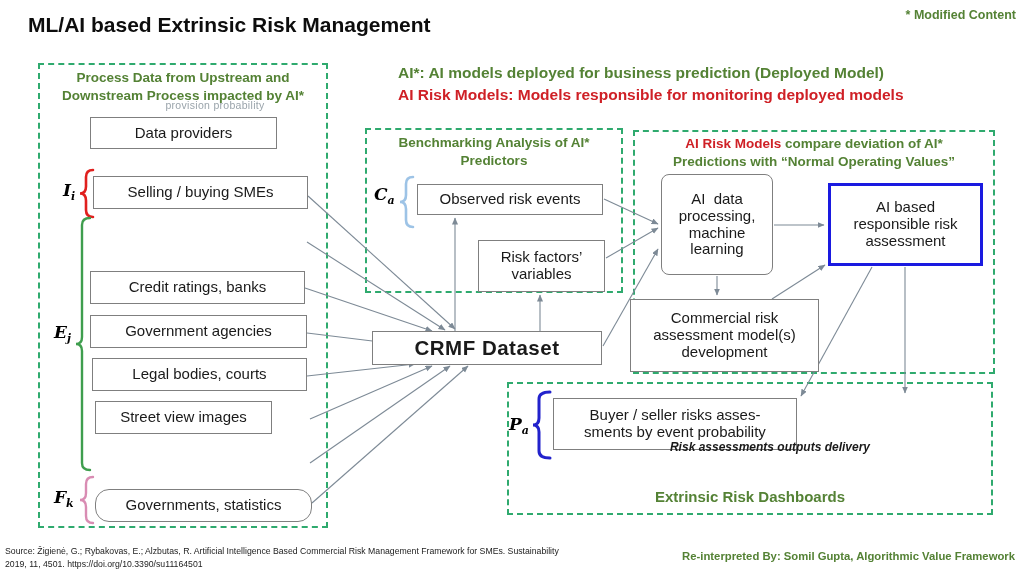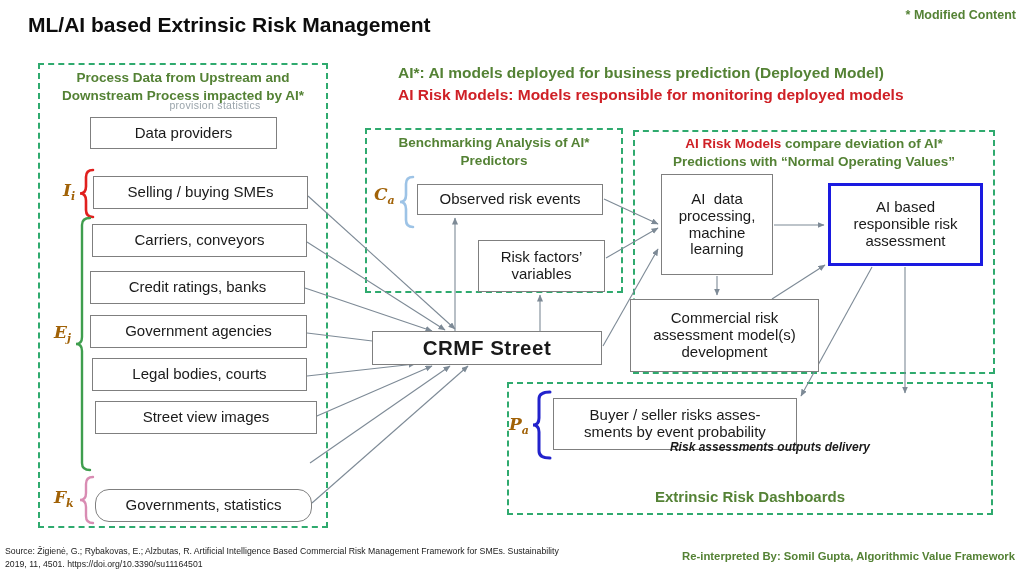--- a/index.html
+++ b/index.html
@@ -10,21 +10,21 @@
   .panel-title{position:relative;margin-top:4px;text-align:center;color:var(--green_text);font-weight:bold;font-size:13.5px;line-height:1.3;z-index:4;}
 
   
   #conn{position:absolute;left:0;top:0;z-index:2;}
 
   
   .box{position:absolute;background:#fff;border:1.6px solid var(--box_border);display:flex;align-items:center;justify-content:center;text-align:center;font-size:15px;color:#1a1a1a;line-height:1.13;white-space:pre-wrap;z-index:3;box-sizing:border-box;}
   .box.blue{border:3.6px solid var(--blue_highlight);}
   .box.crmf{font-weight:bold;font-size:20.5px;border-width:1.8px;letter-spacing:.5px;}
 
-  .glabel{position:absolute;z-index:4;font-family:"DejaVu Serif",serif;font-style:italic;font-weight:bold;font-size:17px;color:#a16207;}
+  .glabel{position:absolute;z-index:4;font-family:"DejaVu Serif",serif;font-style:italic;font-weight:bold;font-size:17px;color:#000000;}
   .glabel sub{font-size:11px;}
 
   .toptitle{position:absolute;left:28px;top:13px;font-size:21px;font-weight:bold;color:#0d0d0d;z-index:4;}
   .modified{position:absolute;right:8px;top:8px;font-size:12.5px;font-weight:bold;color:var(--green_text);z-index:4;}
   .legend-green{position:absolute;left:398px;top:64px;font-size:15.5px;font-weight:bold;color:var(--green_text);z-index:4;}
   .legend-red{position:absolute;left:398px;top:86px;font-size:15.5px;font-weight:bold;color:var(--red_text);z-index:4;}
   .hidden-text{position:absolute;left:130px;top:99px;width:170px;text-align:center;font-size:10.5px;color:#9aa4ab;z-index:0;letter-spacing:.3px;}
 
   .risk-head{position:absolute;left:633px;top:135px;width:362px;text-align:center;font-size:13.5px;font-weight:bold;line-height:1.32;z-index:4;}
   .risk-head .red{color:var(--red_text);} .risk-head .grn{color:var(--green_text);}
@@ -44,21 +44,21 @@
   <div class="modified">* Modified Content</div>
   <div class="legend-green">AI*: AI models deployed for business prediction (Deployed Model)</div>
   <div class="legend-red">AI Risk Models: Models responsible for monitoring deployed models</div>
 
   <div class="panel" style="left:38px;top:63px;width:290px;height:465px;">
     <div class="panel-title">
       <span>Process Data from Upstream and</span><br>
       <span>Downstream Process impacted by AI*</span>
     </div>
   </div>
-  <div class="hidden-text">provision statistics</div>
+  <div class="hidden-text">provision probability</div>
 
   <div class="panel" style="left:365px;top:128px;width:258px;height:165px;">
     <div class="panel-title">
       <span>Benchmarking Analysis of AI*</span><br>
       <span>Predictors</span>
     </div>
   </div>
 
   <div class="panel" style="left:633px;top:130px;width:362px;height:244px;"></div>
   <div class="risk-head">
@@ -100,40 +100,39 @@
         <path d="M 93,170 Q 86,170 86,177 L 86,186.5 Q 86,193.5 80,193.5 Q 86,193.5 86,200.5 L 86,210 Q 86,217 93,217" fill="none" stroke="#e0201e" stroke-width="2.6" stroke-linecap="round"></path>
         <path d="M 90,218 Q 82,218 82,225 L 82,337 Q 82,344 76,344 Q 82,344 82,351 L 82,463 Q 82,470 90,470" fill="none" stroke="#3f9e4e" stroke-width="2.4" stroke-linecap="round"></path>
         <path d="M 93,477 Q 86,477 86,484 L 86,493 Q 86,500 80,500 Q 86,500 86,507 L 86,516 Q 86,523 93,523" fill="none" stroke="#d98cb3" stroke-width="2.4" stroke-linecap="round"></path>
         <path d="M 413,177 Q 406,177 406,184 L 406,195 Q 406,202 400,202 Q 406,202 406,209 L 406,220 Q 406,227 413,227" fill="none" stroke="#9dc3e6" stroke-width="2.6" stroke-linecap="round"></path>
         <path d="M 550,392 Q 539,392 539,399 L 539,418 Q 539,425 533,425 Q 539,425 539,432 L 539,451 Q 539,458 550,458" fill="none" stroke="#2222cc" stroke-width="3" stroke-linecap="round"></path>
       </g>
   </svg>
 
   <div class="box" style="left:93px;top:176px;width:215px;height:33px;">Selling / buying SMEs</div>
   <div class="box" style="left:90px;top:117px;width:187px;height:32px;">Data providers</div>
-  <div class="box" style="left:92px;top:224px;width:215px;height:33px;">Carriers, conveyors</div>
   <div class="box" style="left:90px;top:271px;width:215px;height:33px;">Credit ratings, banks</div>
   <div class="box" style="left:90px;top:315px;width:217px;height:33px;">Government agencies</div>
   <div class="box" style="left:92px;top:358px;width:215px;height:33px;">Legal bodies, courts</div>
-  <div class="box" style="left:95px;top:401px;width:222px;height:33px;">Street view images</div>
+  <div class="box" style="left:95px;top:401px;width:177px;height:33px;">Street view images</div>
   <div class="box" style="left:95px;top:489px;width:217px;height:33px;border-radius:14px;">Governments, statistics</div>
 
   <span class="glabel" style="left:63px;top:180px;"><span>I</span><sub>i</sub></span>
   <span class="glabel" style="left:54px;top:322px;"><span>E</span><sub>j</sub></span>
   <span class="glabel" style="left:54px;top:487px;"><span>F</span><sub>k</sub></span>
   <span class="glabel" style="left:374px;top:184px;"><span>C</span><sub>a</sub></span>
   <span class="glabel" style="left:509px;top:414px;"><span>P</span><sub>a</sub></span>
 
   <div class="box" style="left:417px;top:184px;width:186px;height:31px;">Observed risk events</div>
   <div class="box" style="left:478px;top:240px;width:127px;height:52px;">Risk factors’
 variables</div>
 
-  <div class="box crmf" style="left:372px;top:331px;width:230px;height:34px;">CRMF Street</div>
+  <div class="box crmf" style="left:372px;top:331px;width:230px;height:34px;">CRMF Dataset</div>
 
-  <div class="box" style="left:661px;top:174px;width:112px;height:101px;">AI  data
+  <div class="box" style="left:661px;top:174px;width:112px;height:101px;border-radius:8px;">AI  data
 processing,
 machine
 learning</div>
   <div class="box blue" style="left:828px;top:183px;width:155px;height:83px;">AI based
 responsible risk
 assessment</div>
   <div class="box" style="left:630px;top:299px;width:189px;height:73px;">Commercial risk
 assessment model(s)
 development</div>
 

